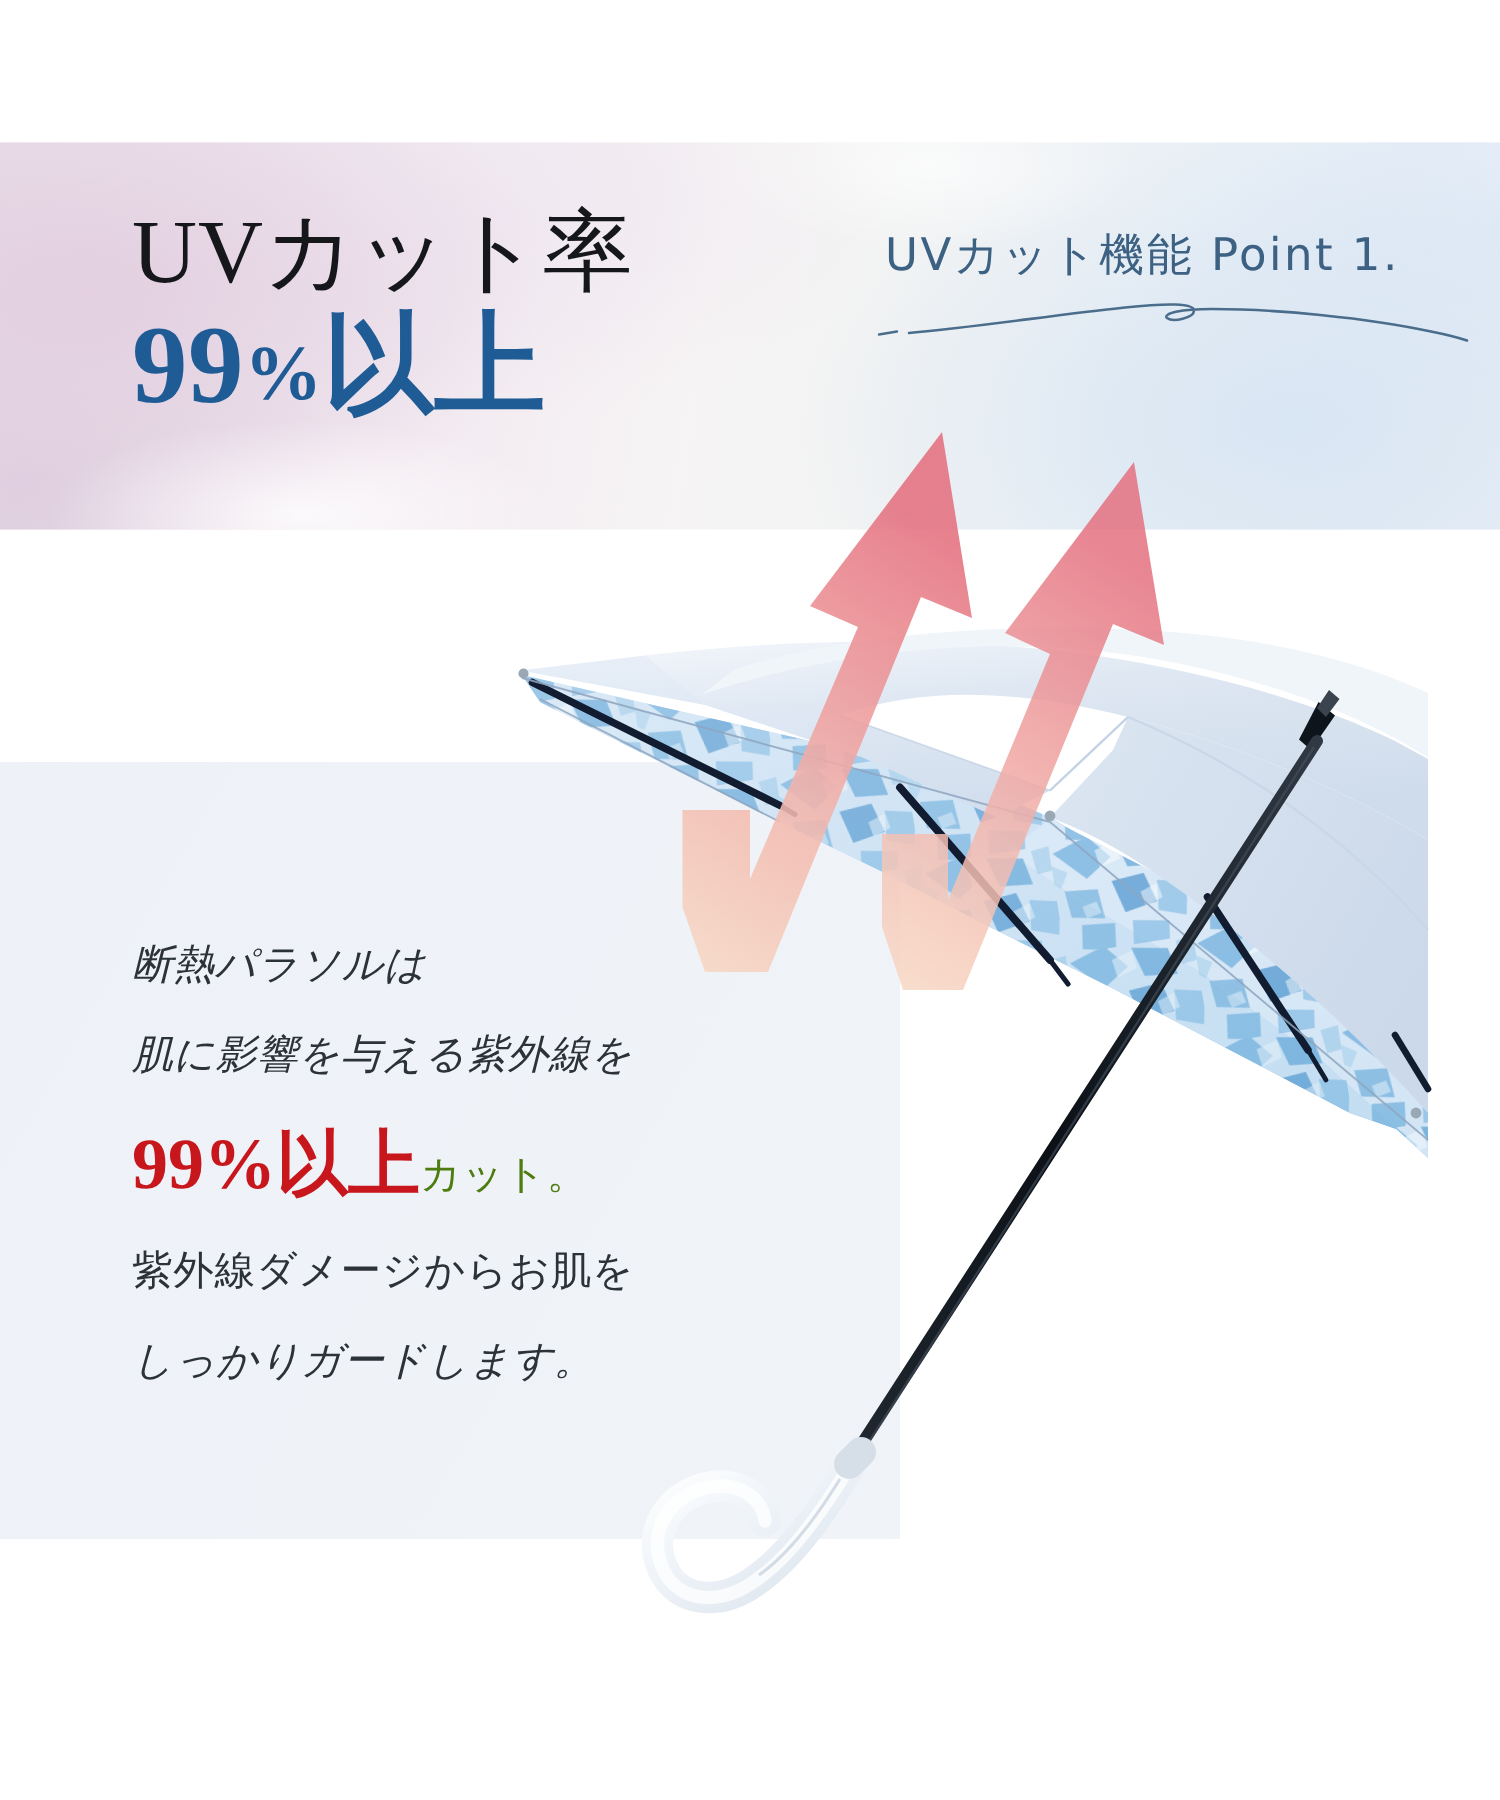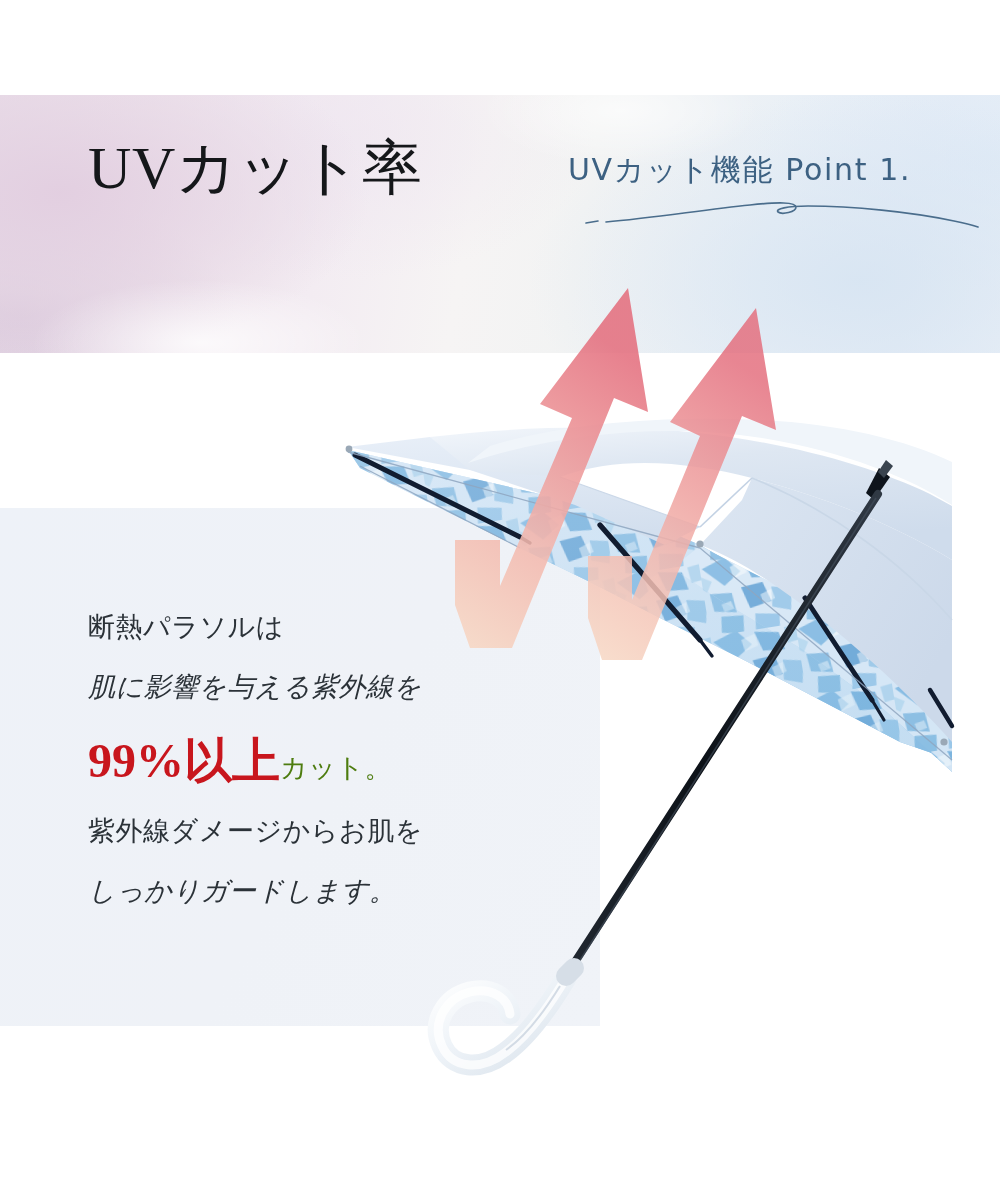--- a/index.html
+++ b/index.html
@@ -38,59 +38,60 @@
   }
   .headline .l2{
     font-family:"Liberation Serif","DejaVu Serif",serif;
     font-size:74px;line-height:1.0;color:#1f5c96;letter-spacing:.005em;
     margin-top:8px;white-space:nowrap;font-weight:700;
   }
   .headline .l2 .pct{font-size:52px;vertical-align:2px;}
 
   
   .point-label{
-    position:absolute;left:568px;top:150px;z-index:6;
+    position:absolute;left:590px;top:150px;z-index:6;
     font-size:30px;color:#3d6182;letter-spacing:.055em;white-space:nowrap;
     font-family:"DejaVu Sans","Liberation Sans",sans-serif;
   }
   .point-swoosh{position:absolute;left:582px;top:188px;z-index:6;}
 
   
   .umbrella{position:absolute;left:0;top:0;width:1000px;height:1200px;z-index:3;}
 
   
   .info-panel{
     position:absolute;left:0;top:508px;width:600px;height:518px;
     background:linear-gradient(120deg,#eef2f8 0%,#eff2f7 55%,#f0f3f8 100%);
     z-index:2;
   }
 
   
   .copy{position:absolute;left:88px;top:578px;z-index:7;width:430px;}
   .copy p{margin:0;color:#2b3238;font-size:27px;line-height:1.0;letter-spacing:.02em;white-space:nowrap;}
-  .copy .gap-a{margin-top:36px;}
+  .copy .gap-a{margin-top:52px;font-style:italic;}
   .copy .gap-b{margin-top:33px;font-style:italic;}
   .copy .gap-c{margin-top:36px;}
   .copy .gap-d{margin-top:33px;}
   .cut-line{white-space:nowrap;line-height:1;}
   .cut-line .red{
     font-family:"Liberation Serif","DejaVu Serif",serif;
     font-weight:700;font-size:48px;color:#c8161d;letter-spacing:0;
   }
   .cut-line .blk{font-size:27px;color:#4d7c0f;letter-spacing:.02em;}
 </style>
 </head>
 <body>
 
 <div class="page">
 
   <div class="hero-band"></div>
 
   <div class="headline">
     <div class="l1">UVカット率</div>
+    <div class="l2"><span>99</span><span class="pct">%</span><span>以上</span></div>
   </div>
 
   <div class="point-label">UVカット機能  Point 1.</div>
   <svg class="point-swoosh" width="400" height="46" viewBox="0 0 400 46">
     <path d="M4 35 L16 33" stroke="#4a6d8c" stroke-width="1.6" fill="none" stroke-linecap="round"></path>
     <path d="M24 34 C70 30 120 22 168 17 C196 14 214 14 214 19 C214 24 200 27 196 24 C193 21 205 18 226 18 C270 18 330 24 372 33 C382 35 390 37 396 39" stroke="#4a6d8c" stroke-width="1.7" fill="none" stroke-linecap="round" stroke-linejoin="round"></path>
   </svg>
 
   <svg class="umbrella" viewBox="0 0 1000 1200">
     <defs>

